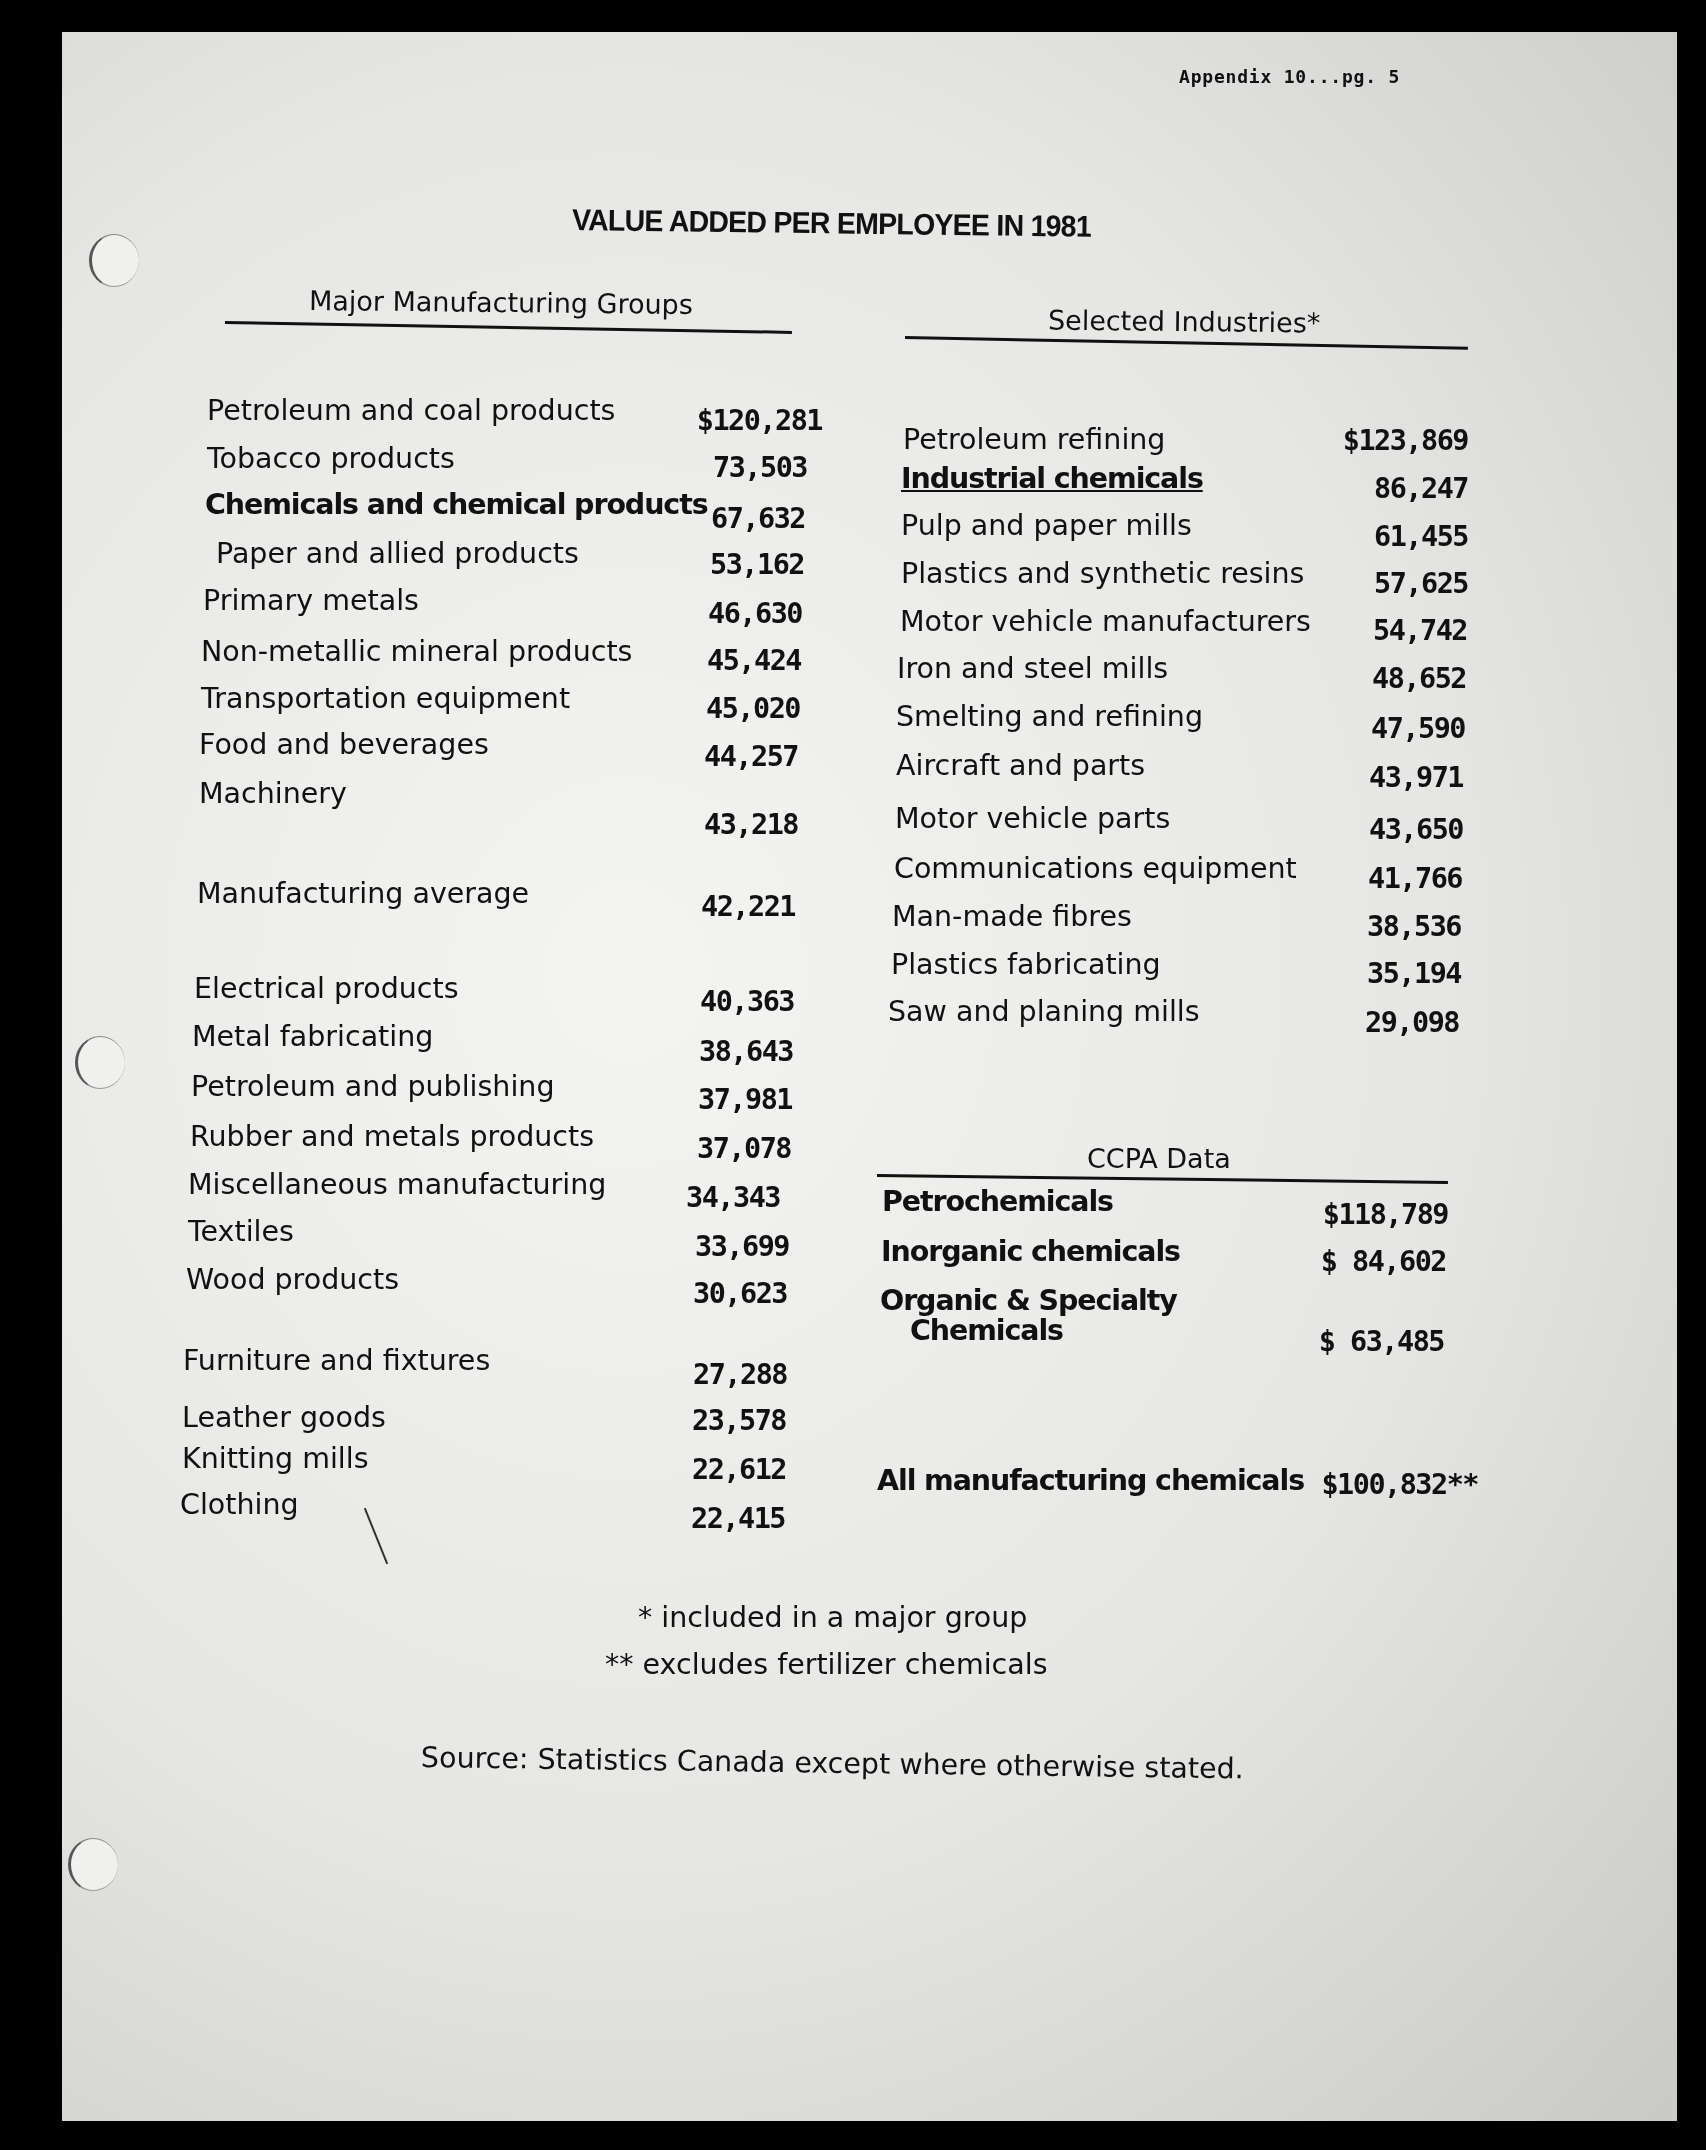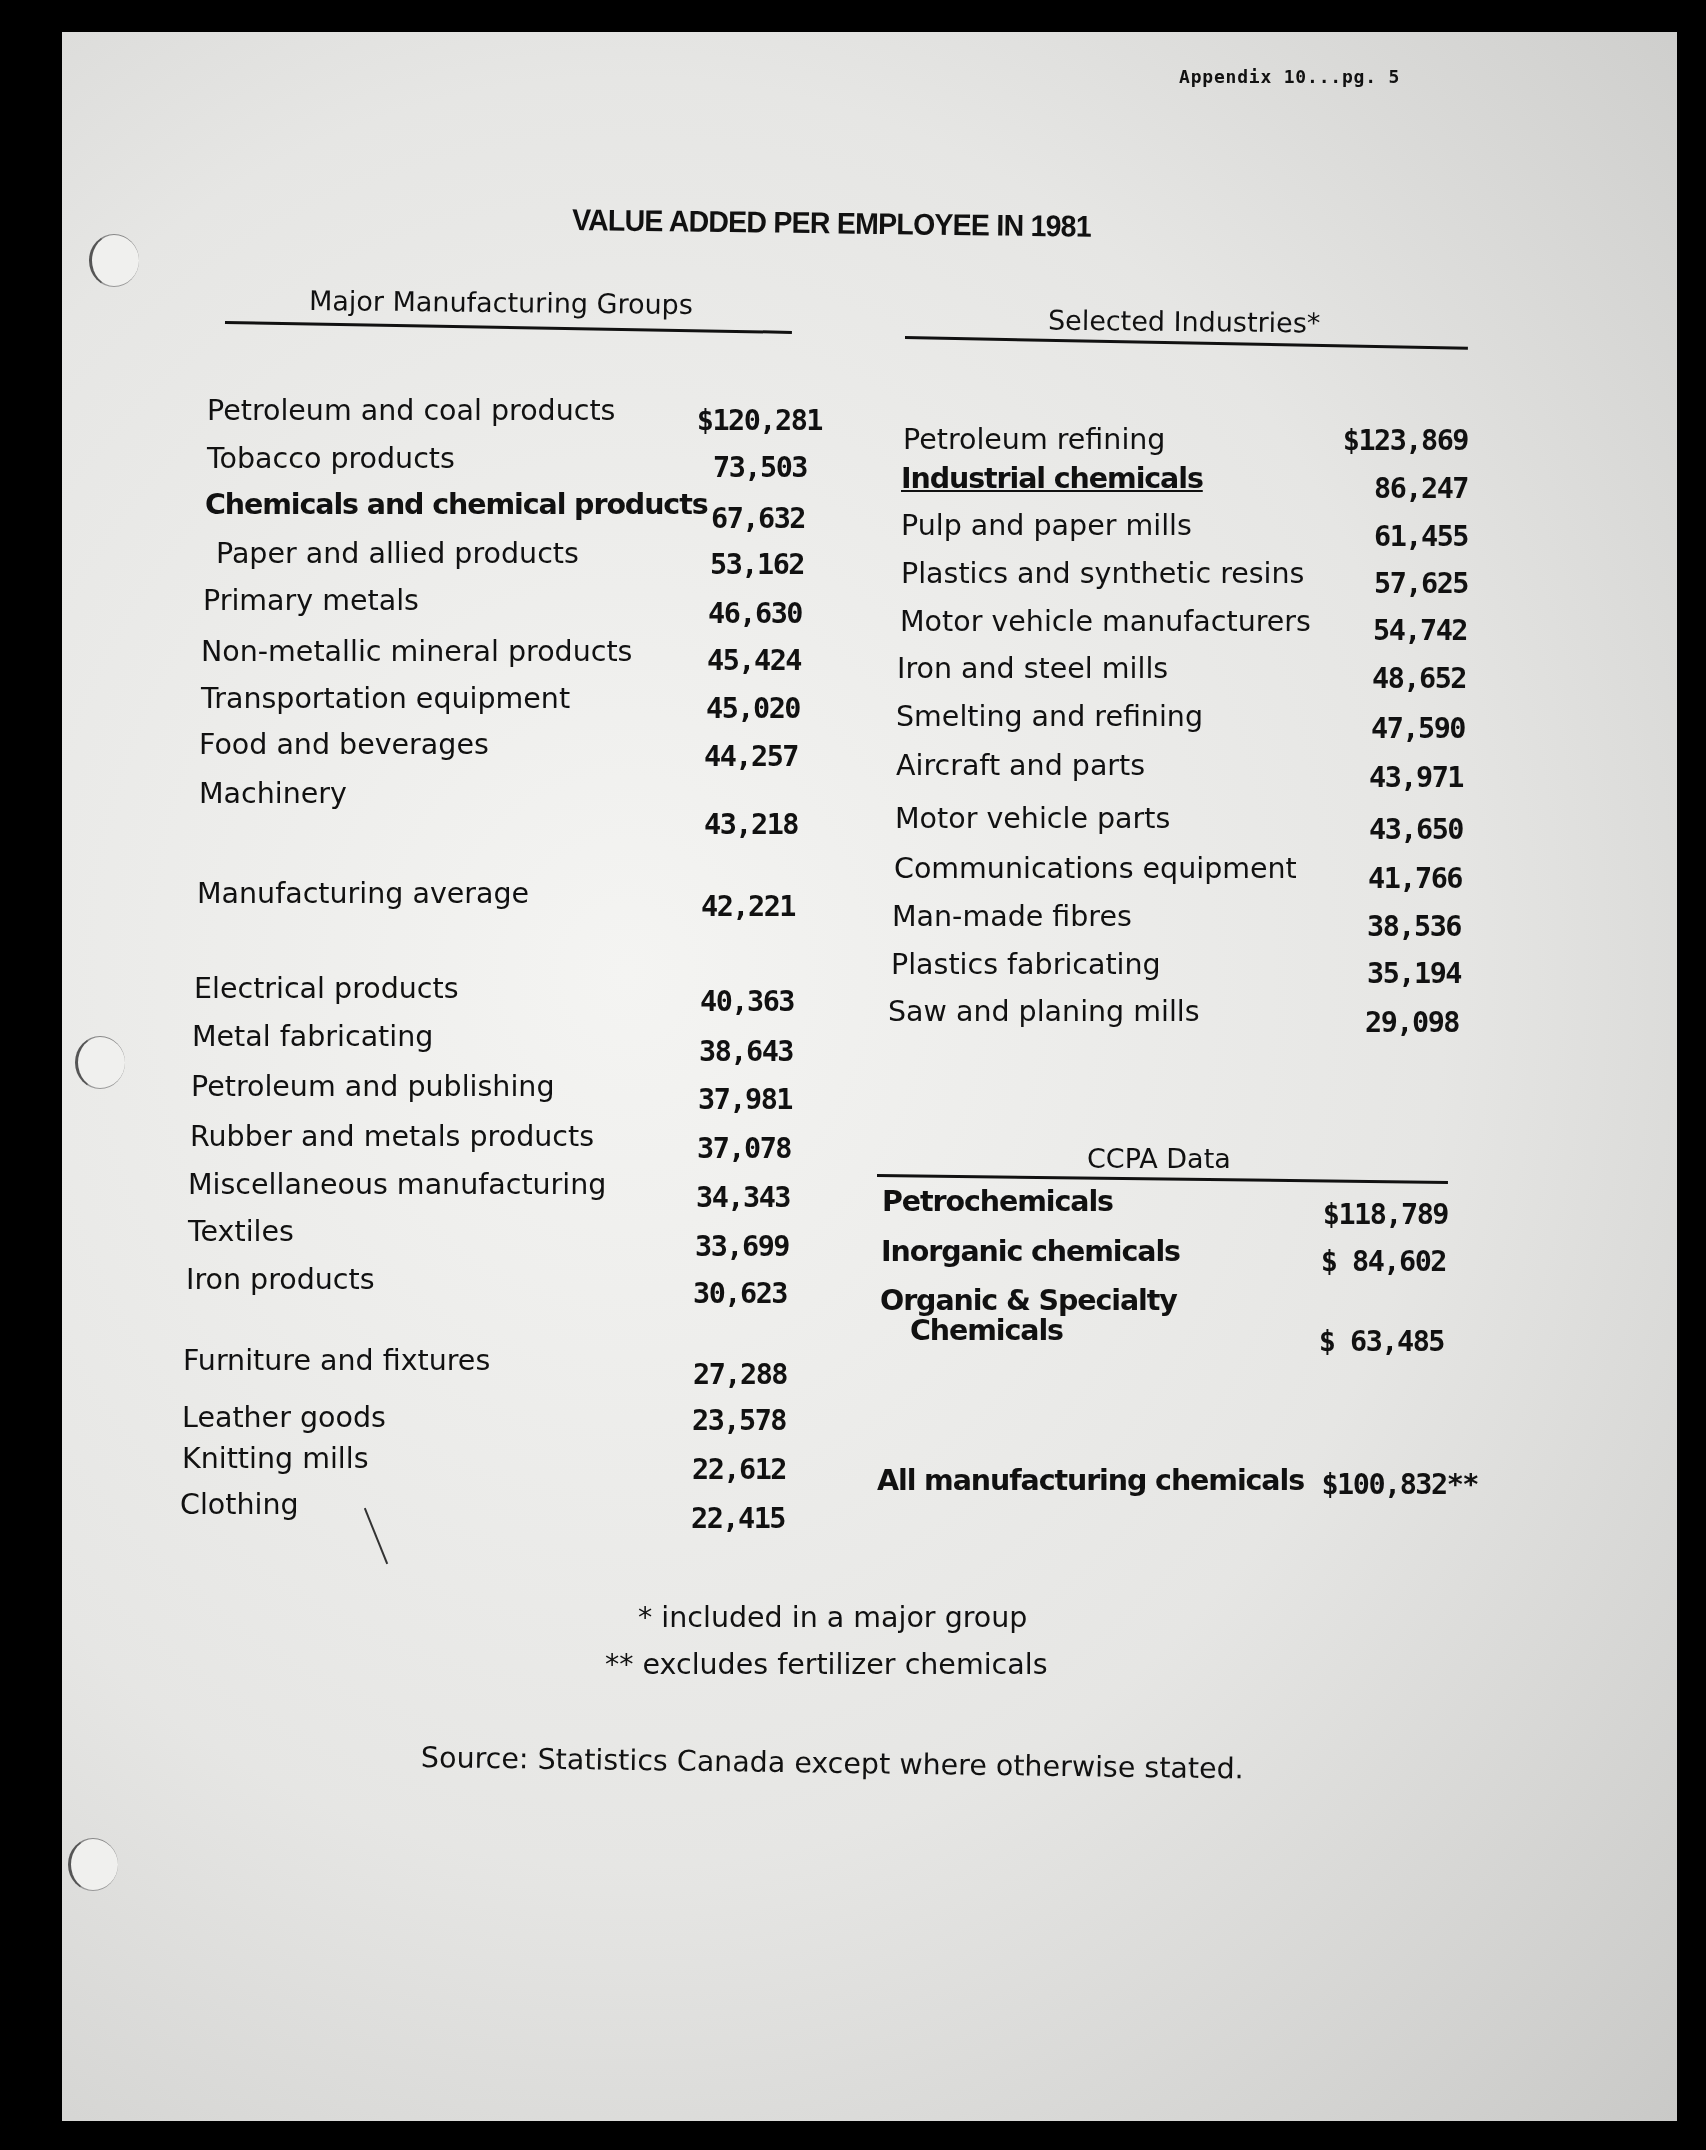--- a/index.html
+++ b/index.html
@@ -83,26 +83,26 @@
   <div class="abs row-label" style="left:192px; top:1020px;">Metal fabricating</div>
   <div class="abs row-val" style="left:676px; top:1035px; width:117px;">38,643</div>
 
   <div class="abs row-label" style="left:191px; top:1070px;">Petroleum and publishing</div>
   <div class="abs row-val" style="left:676px; top:1083px; width:116px;">37,981</div>
 
   <div class="abs row-label" style="left:190px; top:1120px;">Rubber and metals products</div>
   <div class="abs row-val" style="left:676px; top:1132px; width:115px;">37,078</div>
 
   <div class="abs row-label" style="left:188px; top:1168px;">Miscellaneous manufacturing</div>
-  <div class="abs row-val" style="left:676px; top:1181px; width:114px;">34,343</div>
+  <div class="abs row-val" style="left:676px; top:1181px; width:114px;text-align:center;">34,343</div>
 
   <div class="abs row-label" style="left:188px; top:1215px;">Textiles</div>
   <div class="abs row-val" style="left:676px; top:1230px; width:113px;">33,699</div>
 
-  <div class="abs row-label" style="left:186px; top:1263px;">Iron products</div>
+  <div class="abs row-label" style="left:186px; top:1263px;">Wood products</div>
   <div class="abs row-val" style="left:676px; top:1277px; width:111px;">30,623</div>
 
   <div class="abs row-label" style="left:183px; top:1344px;">Furniture and fixtures</div>
   <div class="abs row-val" style="left:676px; top:1358px; width:111px;">27,288</div>
 
   <div class="abs row-label" style="left:182px; top:1393px;margin-top:8px;">Leather goods</div>
   <div class="abs row-val" style="left:676px; top:1404px; width:110px;">23,578</div>
 
   <div class="abs row-label" style="left:182px; top:1442px;">Knitting mills</div>
   <div class="abs row-val" style="left:676px; top:1453px; width:110px;">22,612</div>

